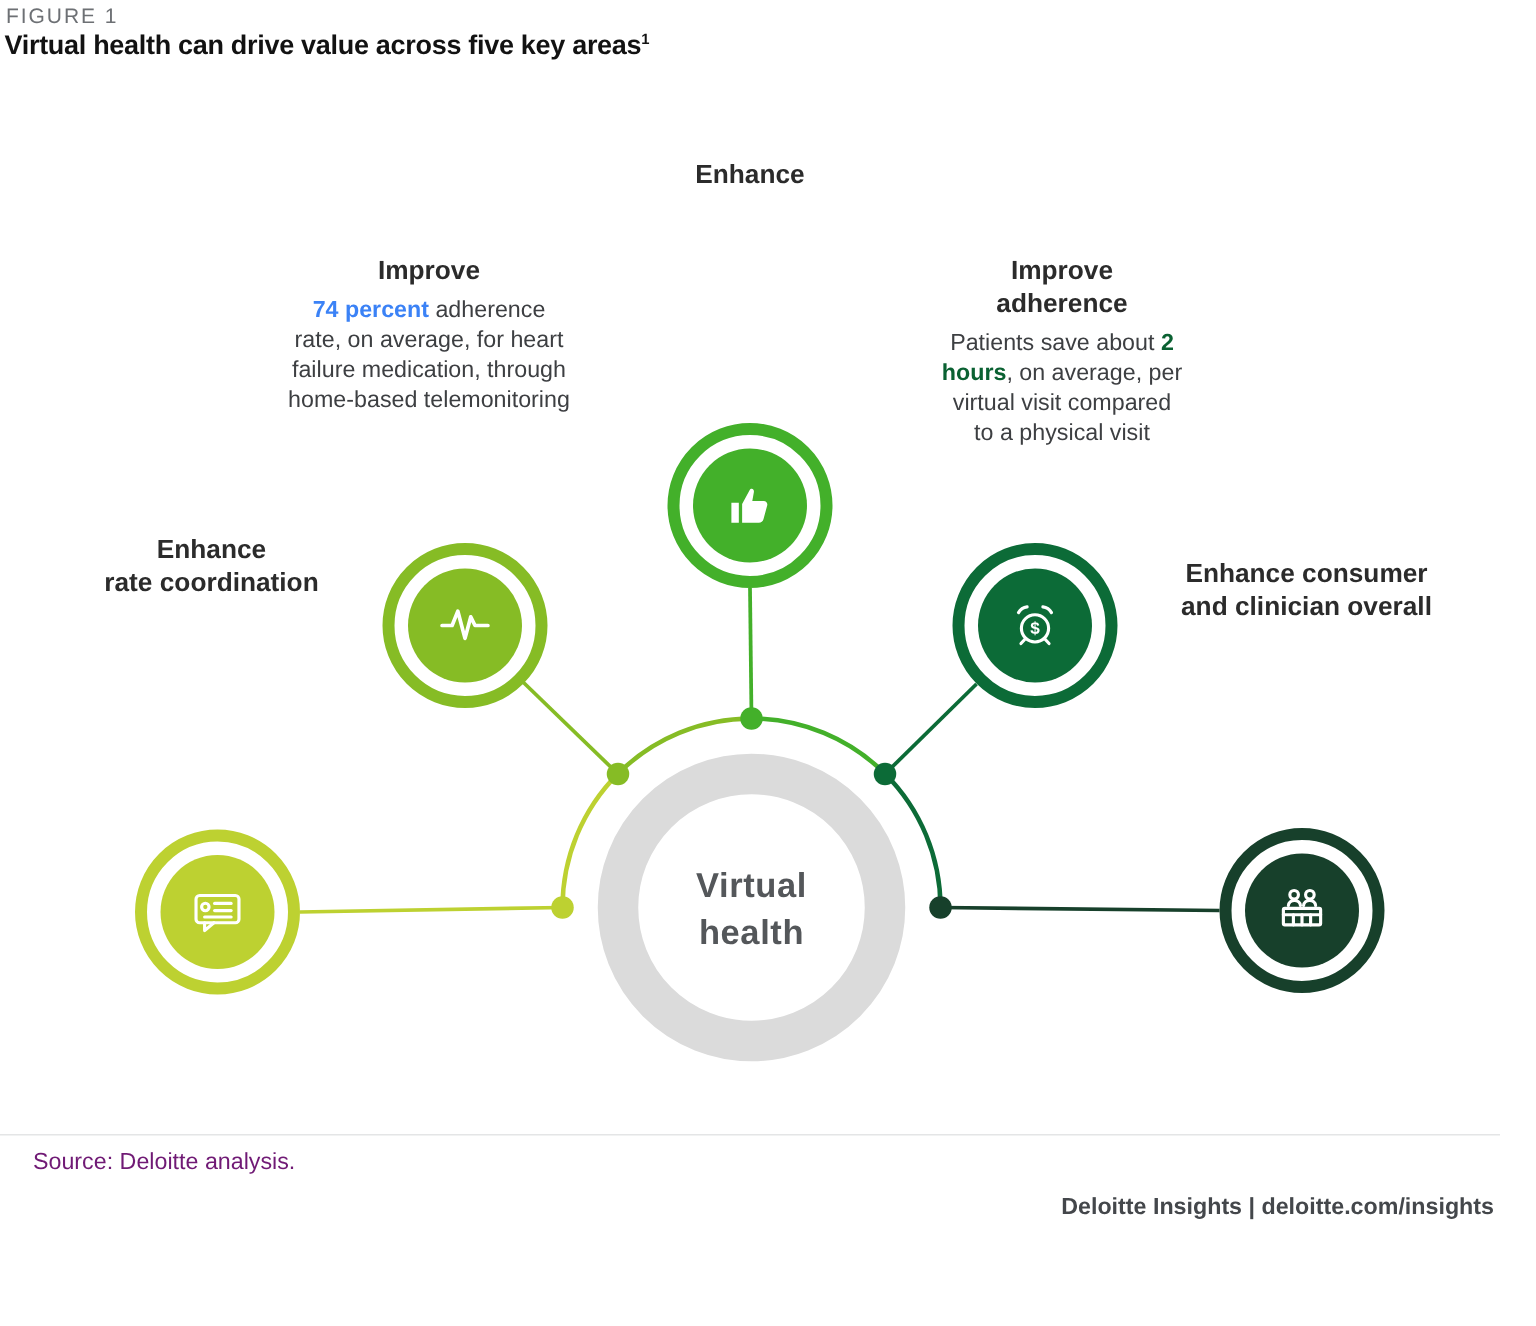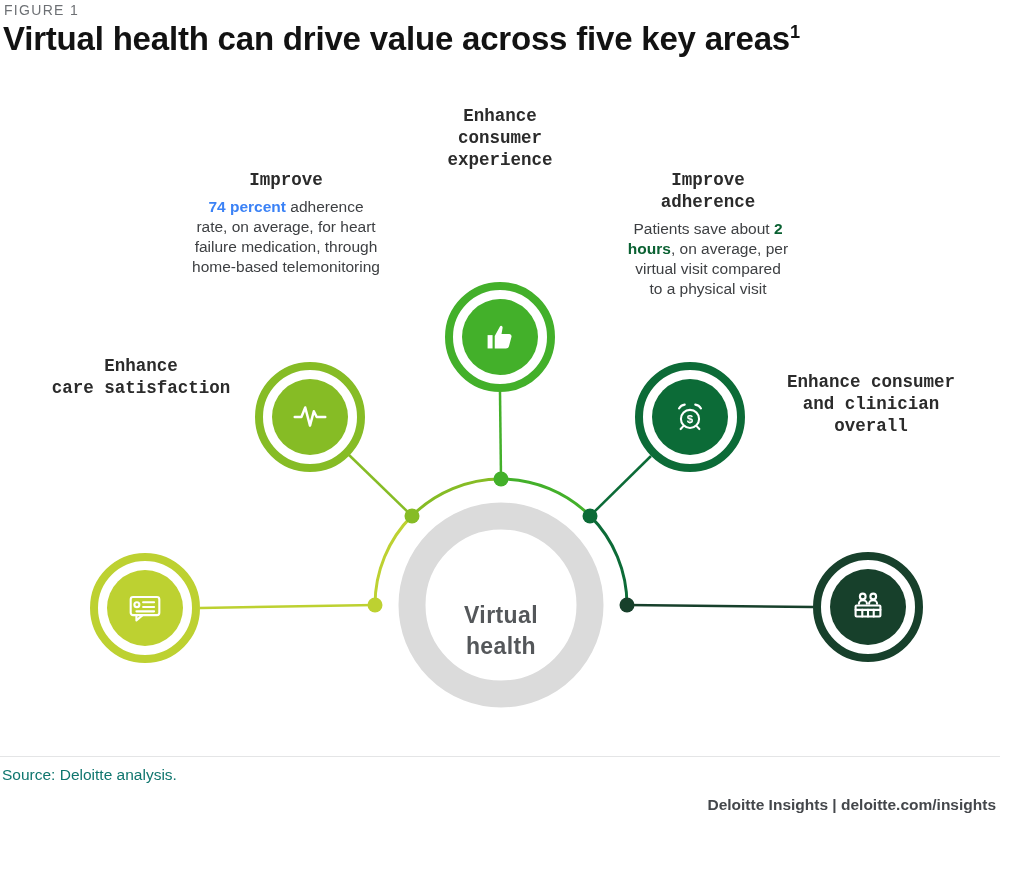--- a/index.html
+++ b/index.html
@@ -1,20 +1,20 @@
 <!DOCTYPE html>
 <html><head>
 <meta charset="utf-8">
 <style>
   html,body{margin:0;padding:0;background:#ffffff;}
   body{font-family:"Liberation Sans",sans-serif;-webkit-font-smoothing:antialiased;}
   .page{position:relative;width:1000px;height:884px;background:#ffffff;overflow:hidden;}
 
   .figure-label{position:absolute;left:4px;top:2px;font-size:14px;letter-spacing:1.3px;color:#6d7074;}
-  .title{position:absolute;left:3px;top:20px;margin:0;font-size:33px;font-weight:bold;color:#121212;letter-spacing:-0.2px;}
+  .title{position:absolute;left:3px;top:20px;margin:0;font-size:18px;font-weight:bold;color:#121212;letter-spacing:-0.2px;}
   .title sup{font-size:0.55em;line-height:0;}
 
   .diagram{position:absolute;left:0;top:0;width:1024px;height:760px;}
   .connectors{position:absolute;left:0;top:0;}
 
   .node{position:absolute;width:110px;height:110px;border:8px solid #86bc25;border-radius:50%;
         background:#fff;box-sizing:border-box;display:flex;align-items:center;justify-content:center;}
   .node-inner{width:76px;height:76px;border-radius:50%;background:#86bc25;
         display:flex;align-items:center;justify-content:center;}
   .n1{left:90px;top:553px;}
@@ -23,25 +23,25 @@
   .n4{left:635px;top:362px;}
   .n5{left:813px;top:552px;}
 
   .textblock{position:absolute;text-align:center;}
   .tb1{left:36px;top:356px;width:210px;}
   .tb2{left:192px;top:170px;width:188px;}
   .tb3{left:404px;top:106px;width:192px;}
   .tb4{left:627px;top:170px;width:162px;}
   .tb5{left:776px;top:372px;width:190px;}
   .tb-heading{font-size:17.5px;font-weight:bold;color:#2b2b2b;line-height:1.25;}
-  .tb-heading span{display:block;font-family:Liberation Mono, monospace;}
+  .tb-heading span{display:block;}
   .tb-desc{margin:5px 0 0;font-size:15.5px;line-height:1.29;color:#3d3f42;}
   .tb-desc .strong{font-weight:bold;}
 
-  .center-label{position:absolute;left:441px;top:600px;width:120px;text-align:center;
+  .center-label{position:absolute;left:441px;top:575px;width:120px;text-align:center;
         font-size:23px;font-weight:bold;line-height:1.35;letter-spacing:0.4px;color:#54575a;}
 
   .divider{position:absolute;left:0;top:756px;width:1024px;height:1px;background:#e4e5e6;}
   .source{position:absolute;left:2px;top:766px;font-size:15.5px;color:#63666a;}
   .brand{position:absolute;right:4px;top:796px;font-size:15.5px;font-weight:bold;color:#44474b;}
 
   .icon{display:block;}
 </style>
 </head>
 <body>
@@ -142,35 +142,34 @@
             <line x1="22" y1="25" x2="22" y2="32"></line>
             <line x1="28" y1="25" x2="28" y2="32"></line>
           </g>
         </svg>
       </div>
     </div>
 
     <div class="textblock tb1">
       <div class="tb-heading" style="color: rgb(43, 43, 43);">
         <span>Enhance</span>
-        <span>care satisfaction</span>
+        <span>rate coordination</span>
       </div>
     </div>
 
     <div class="textblock tb2">
       <div class="tb-heading" style="color: rgb(43, 43, 43);">
         <span>Improve</span>
       </div>
       <p class="tb-desc" style="color: rgb(61, 63, 66);"><span></span><span class="strong" style="color: #3b82f6;">74 percent</span><span> adherence rate, on average, for heart failure medication, through home-based telemonitoring</span></p>
     </div>
 
     <div class="textblock tb3">
       <div class="tb-heading" style="color: rgb(43, 43, 43);">
         <span>Enhance</span>
-        <span>consumer experience</span>
       </div>
     </div>
 
     <div class="textblock tb4">
       <div class="tb-heading" style="color: rgb(43, 43, 43);">
         <span>Improve</span>
         <span>adherence</span>
       </div>
       <p class="tb-desc" style="color: rgb(61, 63, 66);"><span>Patients save about </span><span class="strong" style="color: rgb(10, 97, 50);">2 hours</span><span>, on average, per virtual visit compared to a physical visit</span></p>
     </div>
@@ -178,16 +177,16 @@
     <div class="textblock tb5">
       <div class="tb-heading" style="color: rgb(43, 43, 43);">
         <span>Enhance consumer</span>
         <span>and clinician overall</span>
       </div>
     </div>
 
   </div>
 
   <div class="divider" style="background-color: rgb(228, 229, 230);"></div>
-  <div class="source" style="color: #0f766e;">Source: Deloitte analysis.</div>
+  <div class="source" style="color: #701a75; margin-left: 20px;">Source: Deloitte analysis.</div>
   <div class="brand" style="color: rgb(68, 71, 75);">Deloitte Insights | deloitte.com/insights</div>
 
 </div>
 
 </body></html>

